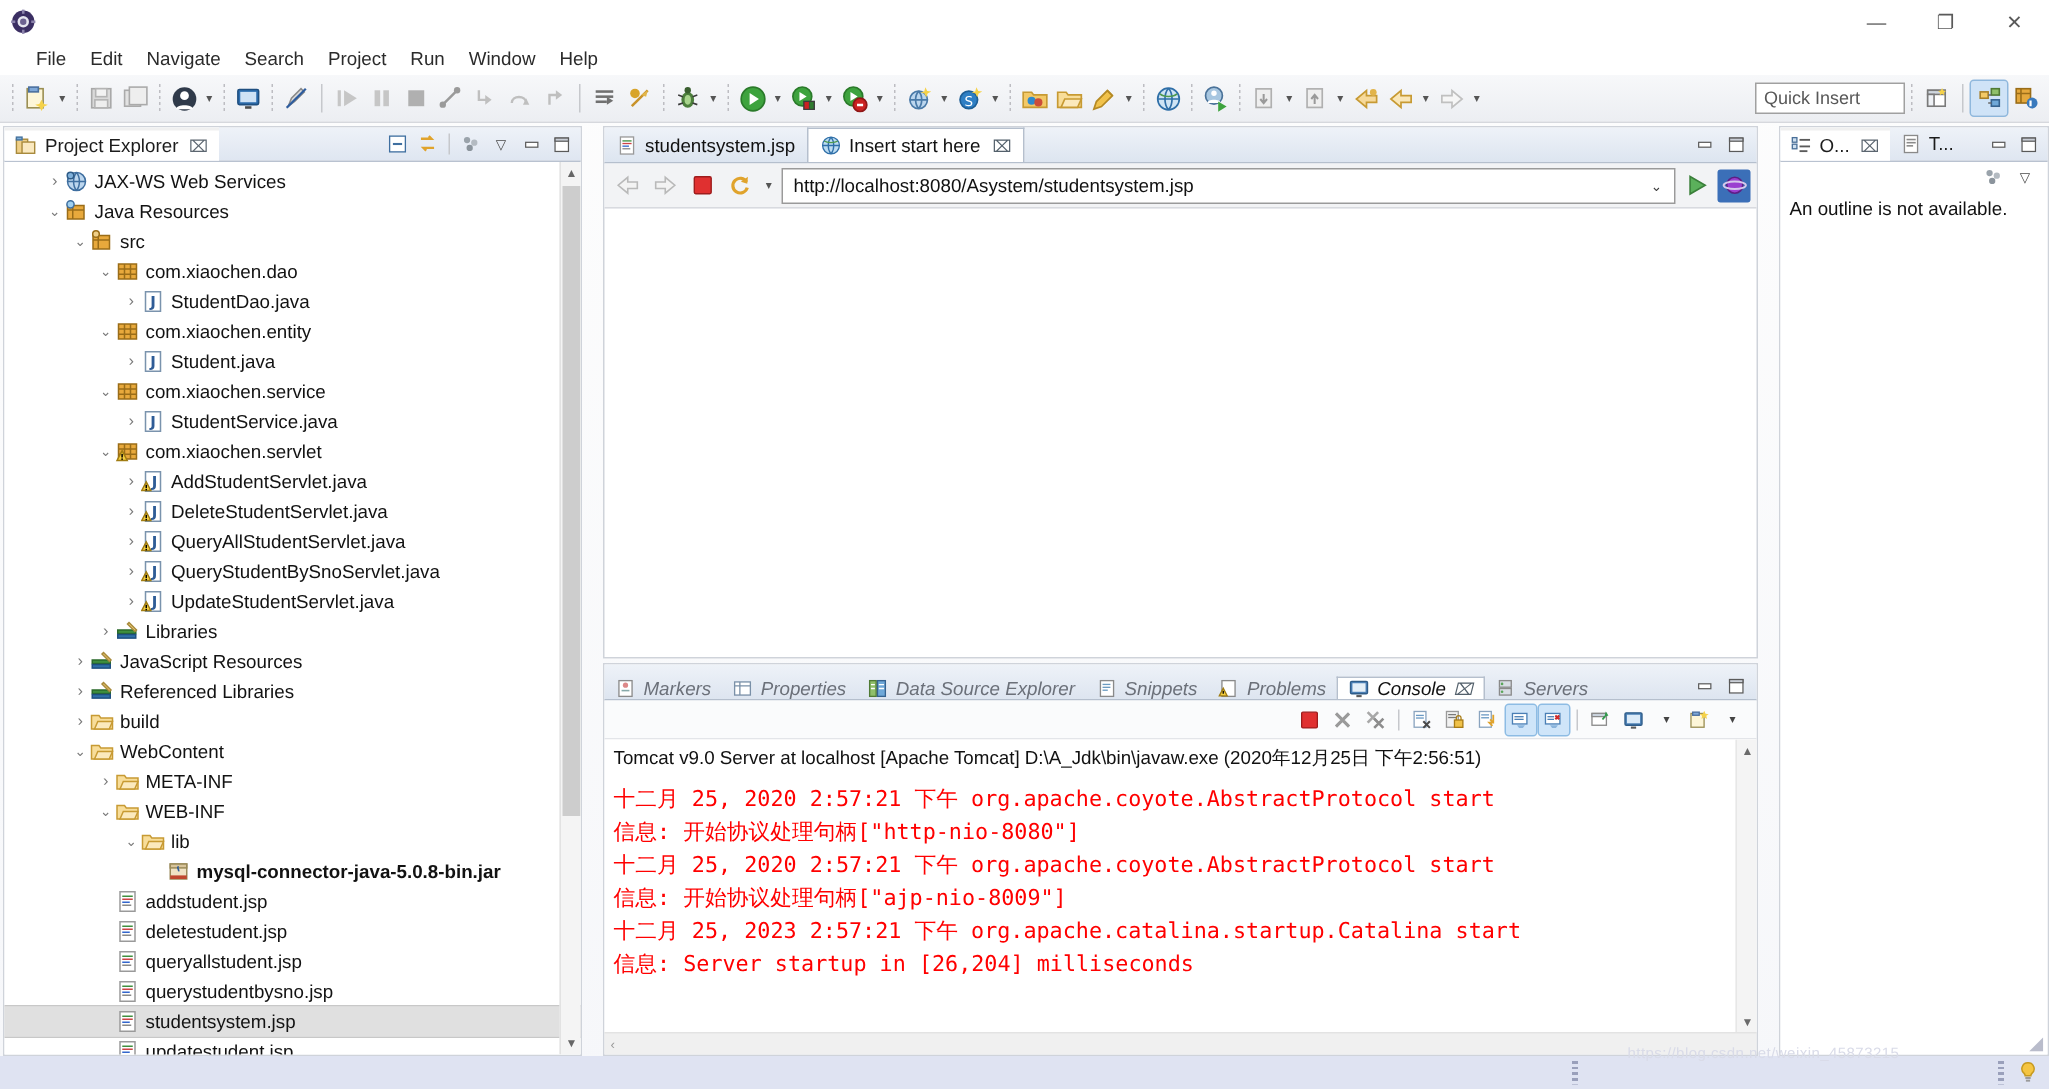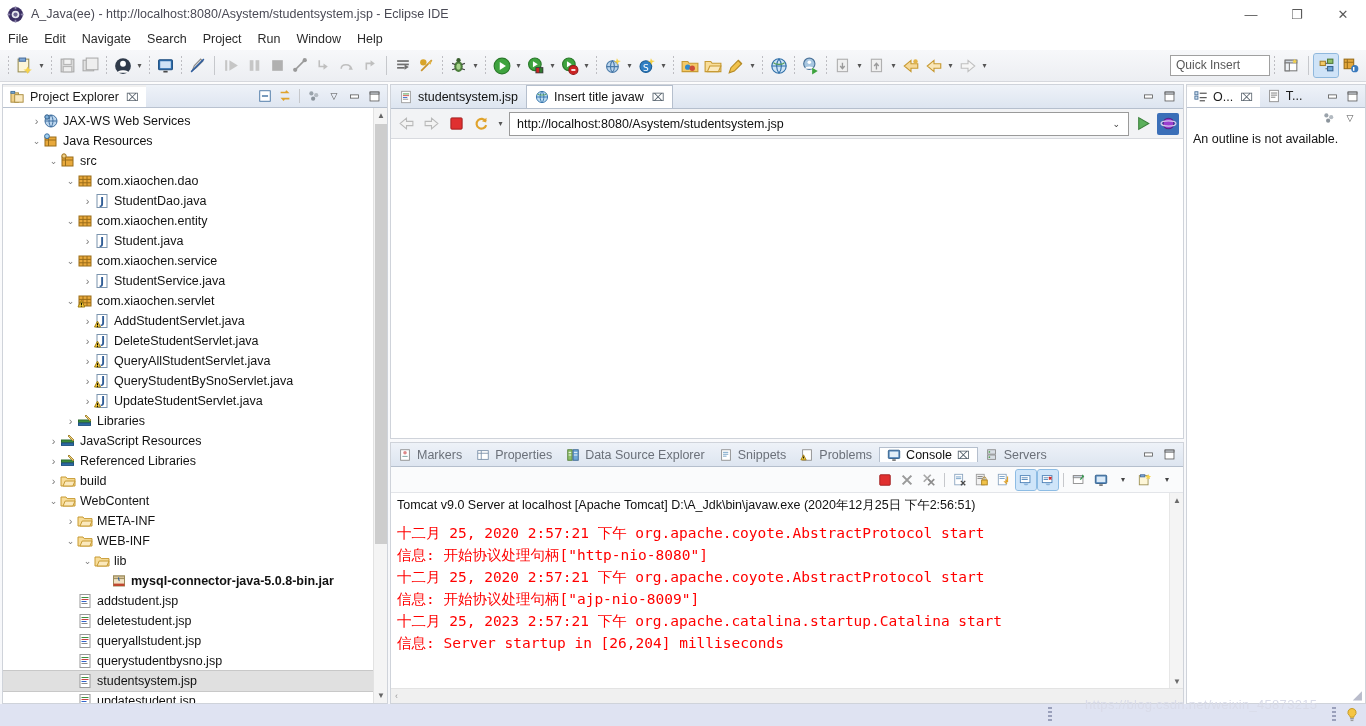--- a/index.html
+++ b/index.html
@@ -17,21 +17,21 @@
   
   .titlebar { height:28px; display:flex; align-items:center;
               padding-left:7px; background:#ffffff; flex:0 0 auto; }
   .titlebar .tico { width:17px; height:17px; margin-right:7px; flex:0 0 auto; }
   .titlebar .ttext { font-size:12.5px; color:#4a4a55; white-space:nowrap; }
   .wincontrols { margin-left:auto; display:flex; height:28px; }
   .wincontrols div { width:46px; height:28px; display:flex; align-items:center;
                      justify-content:center; color:#5a5a5a; font-size:13px; }
 
   
-  .menubar { height:22px; display:flex; align-items:center; padding-left:0;
+  .menubar { height:22px; display:flex; align-items:center; padding-left:16px;
              background:#ffffff; flex:0 0 auto; }
   .menubar span { padding:2px 8px; font-size:12.5px; color:#2b2b2b; }
 
   
   .toolbar { height:32px; display:flex; align-items:center; flex:0 0 auto;
              background:linear-gradient(#f7f8fa,#eceef2);
              border-bottom:1px solid #d6d8dd; padding:0 4px; }
   .sep { width:1px; height:19px; margin:0 4px;
          background:repeating-linear-gradient(#bdbdc2 0 2px, transparent 2px 4px); }
   .sepline { width:1px; height:19px; margin:0 5px; background:#c6c8cc; }
@@ -40,21 +40,21 @@
   .caret { width:11px; height:23px; display:flex; align-items:center;
            justify-content:center; color:#555; font-size:8px; }
   .quickaccess { margin-left:auto; display:flex; align-items:center; }
   .qa-box { width:100px; height:21px; border:1px solid #a0a0a0; background:#fff;
             font-size:12px; color:#585858; padding:0 5px; line-height:19px; }
   .persp-btn { width:24px; height:23px; display:flex; align-items:center;
                justify-content:center; border-radius:2px; }
   .persp-active { background:#cfe3f7; outline:1px solid #8fb8dd; }
 
   
-  .body { flex:1 1 auto; display:flex; min-height:0; padding:2px 0 0 2px; gap:2px; }
+  .body { flex:1 1 auto; display:flex; min-height:0; padding:2px 0 0 2px; gap:14px; }
 
   
   .panel { display:flex; flex-direction:column; background:#fff;
            border:1px solid #cfd3da; min-height:0; min-width:0; }
   .vtabbar { height:23px; display:flex; align-items:stretch; flex:0 0 auto;
              background:linear-gradient(#eef2f8,#dfe6f1);
              border-bottom:1px solid #b9c2d0; }
   .vtab { display:flex; align-items:center; gap:5px; padding:0 7px;
           font-size:12.5px; color:#1c1c1c; }
   .vtab.active { background:#fff; border-top:2px solid #f0f0f0; font-weight:normal;
@@ -106,23 +106,23 @@
   .urlbox .dd { color:#3c3c3c; font-size:9px; padding:0 4px; }
 
   .browserview { flex:1 1 auto; background:#fff; padding:8px 0 0 8px;
                  overflow:hidden; border-right:1px solid #d4d6db; }
   .weblink { display:block; color:#800080; text-decoration:underline;
              font-size:14.5px; line-height:20px; width:max-content;
              font-family:"DejaVu Sans", sans-serif; }
 
   
   .consolepanel { flex:1 1 auto; display:flex; flex-direction:column; min-height:0; }
-  .cons-tabbar { height:24px; display:flex; align-items:center;
+  .cons-tabbar { height:24px; display:flex; align-items:flex-end;
                  background:linear-gradient(#eef2f8,#dde5f0);
-                 border-bottom:1px solid #b5bfcd; }
+                 border-bottom:1px solid #b5bfcd;font-style:italic; }
   .ctab { display:flex; align-items:center; gap:5px; padding:0 7px;
           font-size:12.5px; color:#6b7079; }
   .ctab.active { background:#fff; color:#111;
                  border-top:1px solid #b5bfcd; border-left:1px solid #b5bfcd;
                  border-right:1px solid #b5bfcd; }
   .ctab .x { font-size:11px; color:#53606b; }
   .cons-toolbar { height:26px; display:flex; align-items:center; justify-content:flex-end;
                   gap:2px; padding:0 6px; background:#fafbfc;
                   border-bottom:1px solid #e3e5e9; }
   .cbtn { width:20px; height:20px; display:flex; align-items:center; justify-content:center;
@@ -146,21 +146,21 @@
                    justify-content:flex-end; gap:3px; padding-right:6px; }
   .outline-msg { font-size:12.5px; color:#111; padding:4px 6px; }
 
   
   .statusbar { height:22px; flex:0 0 auto; display:flex; align-items:center;
                background:#dfe3f2; position:relative; }
   .status-grip { position:absolute; left:1048px; top:3px; height:16px; width:4px;
                  background:repeating-linear-gradient(#9aa0bb 0 2px, transparent 2px 4px); }
   .status-grip2 { position:absolute; right:30px; top:3px; height:16px; width:4px;
                   background:repeating-linear-gradient(#9aa0bb 0 2px, transparent 2px 4px); }
-  .watermark { position:absolute; left:1085px; top:697px; font-size:13px;
+  .watermark { position:absolute; left:1085px; top:697px; font-size:10px;
                color:#d9dbe8; letter-spacing:.3px; white-space:nowrap;
                pointer-events:none; z-index:5; }
   .resize-grip { position:absolute; right:4px; bottom:24px; color:#b9bccb; font-size:12px; }
 </style>
 </head>
 <body>
 
 <div class="app">
 
   <div class="titlebar">
@@ -168,21 +168,20 @@
       <circle cx="8" cy="8" r="7" fill="#3b2f63"></circle>
       <circle cx="8" cy="8" r="3.6" fill="#e6e6ef"></circle>
       <circle cx="8" cy="8" r="2" fill="#6d6391"></circle>
       <g fill="#8b83ab">
         <rect x="7.2" y="0.4" width="1.6" height="2.6"></rect>
           <rect x="7.2" y="13" width="1.6" height="2.6"></rect>
         <rect x="0.4" y="7.2" width="2.6" height="1.6"></rect>
           <rect x="13" y="7.2" width="2.6" height="1.6"></rect>
       </g>
     </svg>
-    <span class="ttext">A_Java(ee) - http://localhost:8080/Asystem/studentsystem.jsp - Eclipse IDE</span>
     <div class="wincontrols">
       <div>—</div>
       <div>❐</div>
       <div class="closebtn">✕</div>
     </div>
   </div>
 
   <div class="menubar">
     <span>File</span>
     <span>Edit</span>
@@ -871,21 +870,21 @@
                 <rect x="4.5" y="10" width="6" height="1" fill="#888"></rect>
               </svg>
             <span>studentsystem.jsp</span>
           </div>
           <div class="etab active">
             <svg width="14" height="14" viewBox="0 0 16 16">
                 <circle cx="8" cy="8" r="6.4" fill="#bcdcf2" stroke="#2f6fa8"></circle>
                 <path d="M1.6 8h12.8M8 1.6c2.8 3.2 2.8 9.6 0 12.8M8 1.6C5.2 4.8 5.2 11.2 8 14.4" stroke="#2f6fa8" fill="none"></path>
                 <path d="M2.8 4.6c2.4 1.6 8 1.6 10.4 0" stroke="#4f9a4f" fill="none"></path>
               </svg>
-            <span>Insert title javaw</span>
+            <span>Insert start here</span>
             <span class="x">⌧</span>
           </div>
           <div class="etoolbar">
             <div class="vtbtn">
               <svg width="13" height="13" viewBox="0 0 16 16">
                   <rect x="3" y="6" width="10" height="4" fill="#fff" stroke="#5a5a5a"></rect>
                 </svg>
             </div>
             <div class="vtbtn">
               <svg width="13" height="13" viewBox="0 0 16 16">

